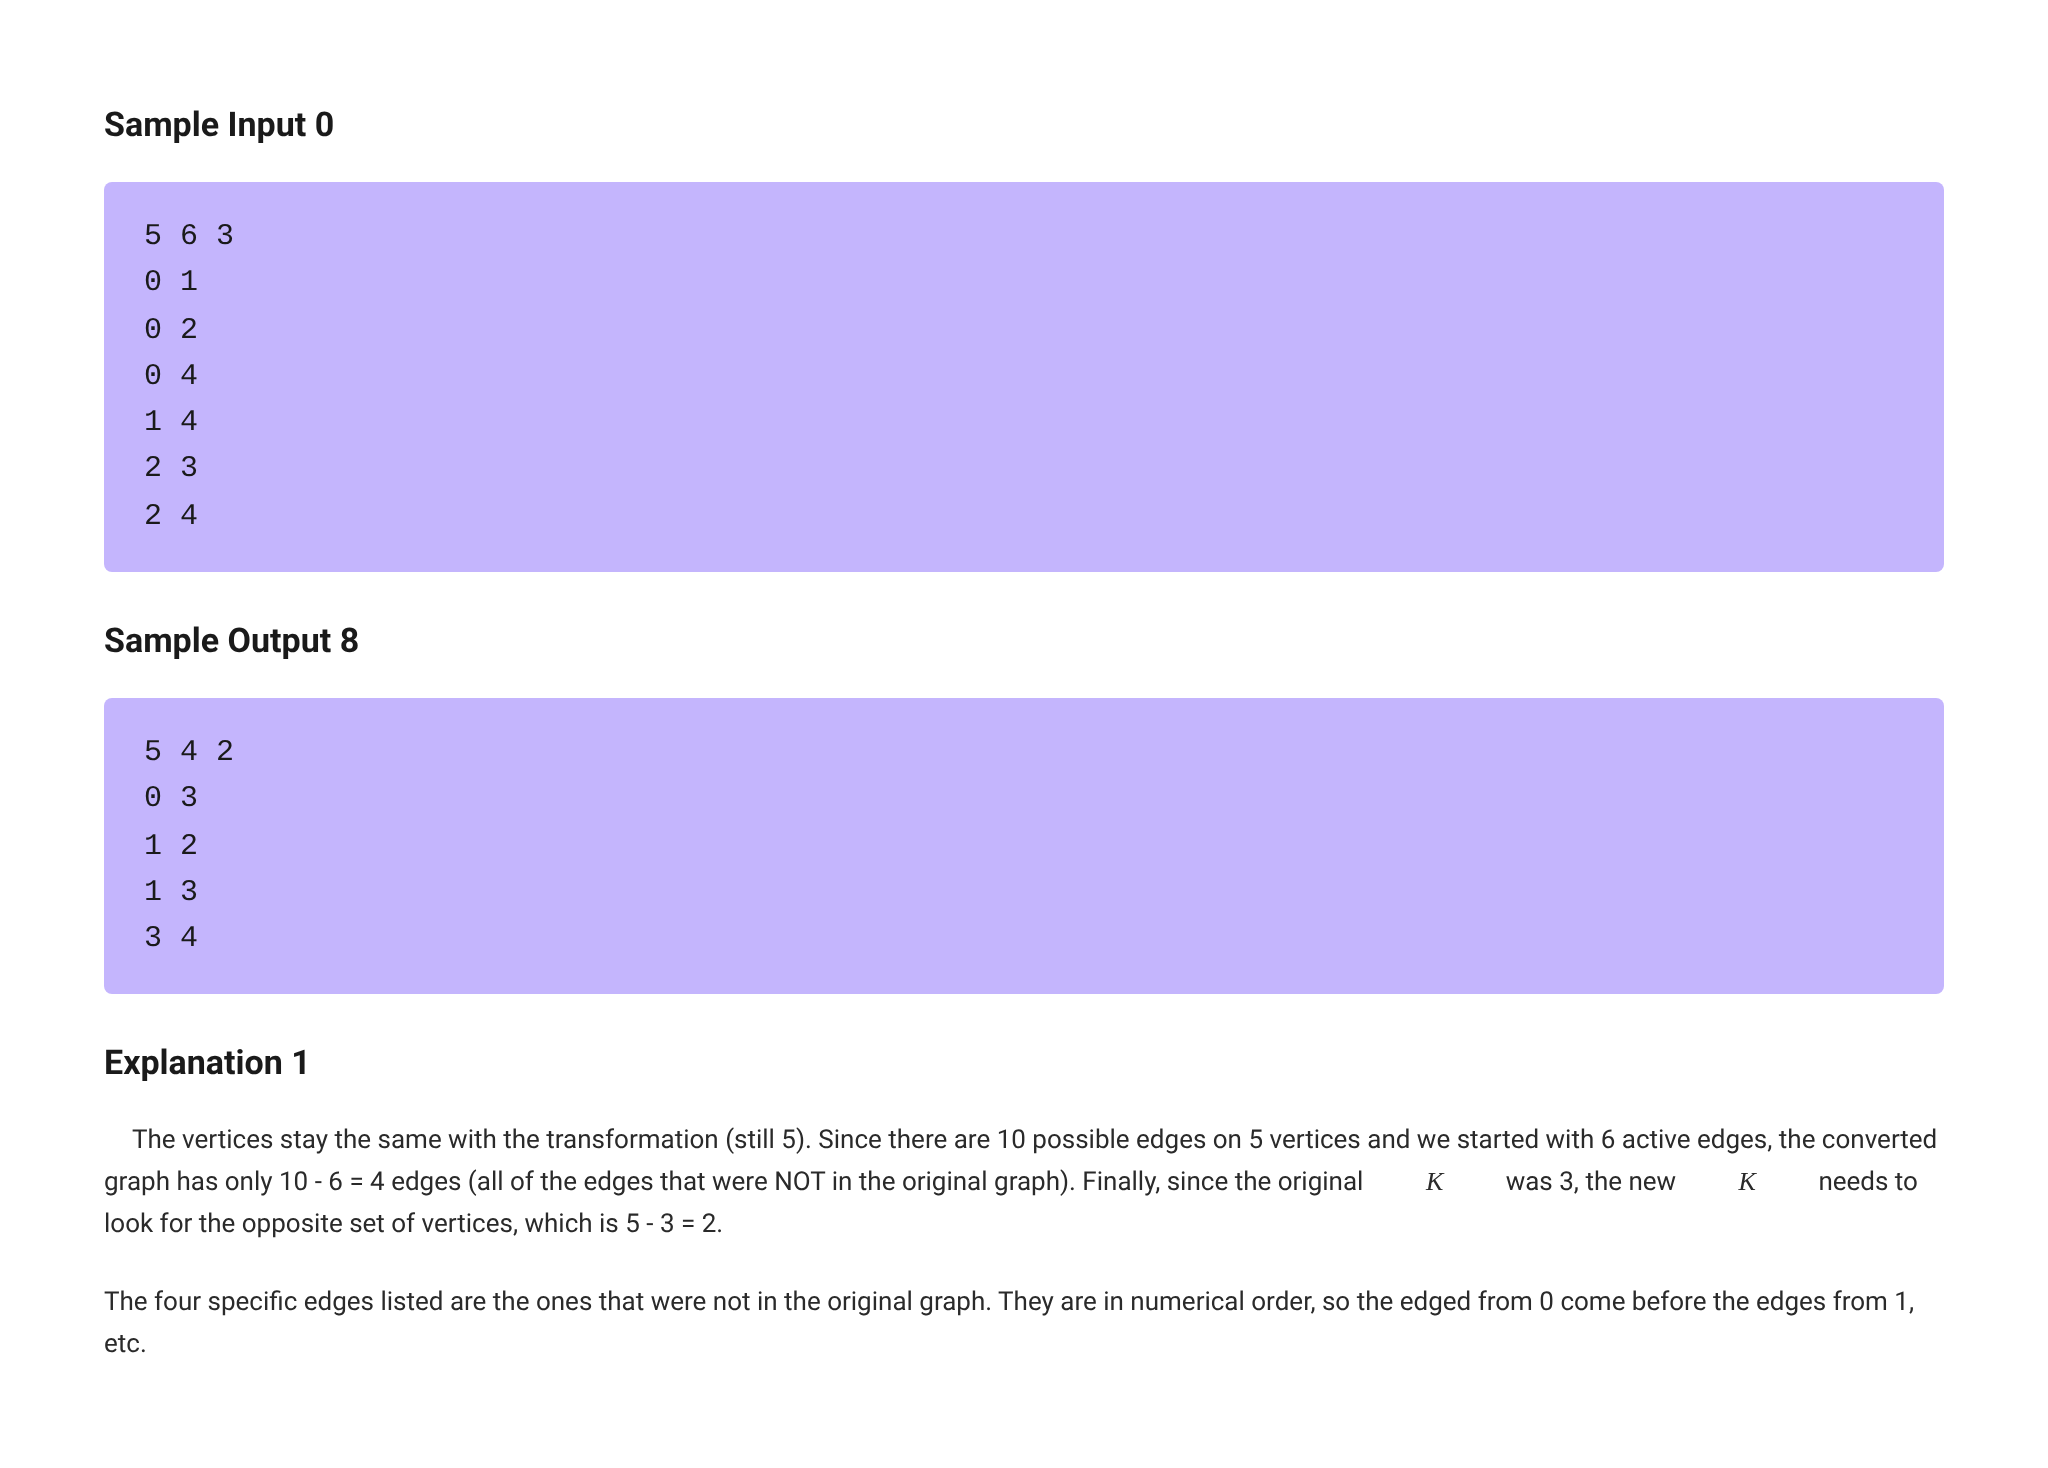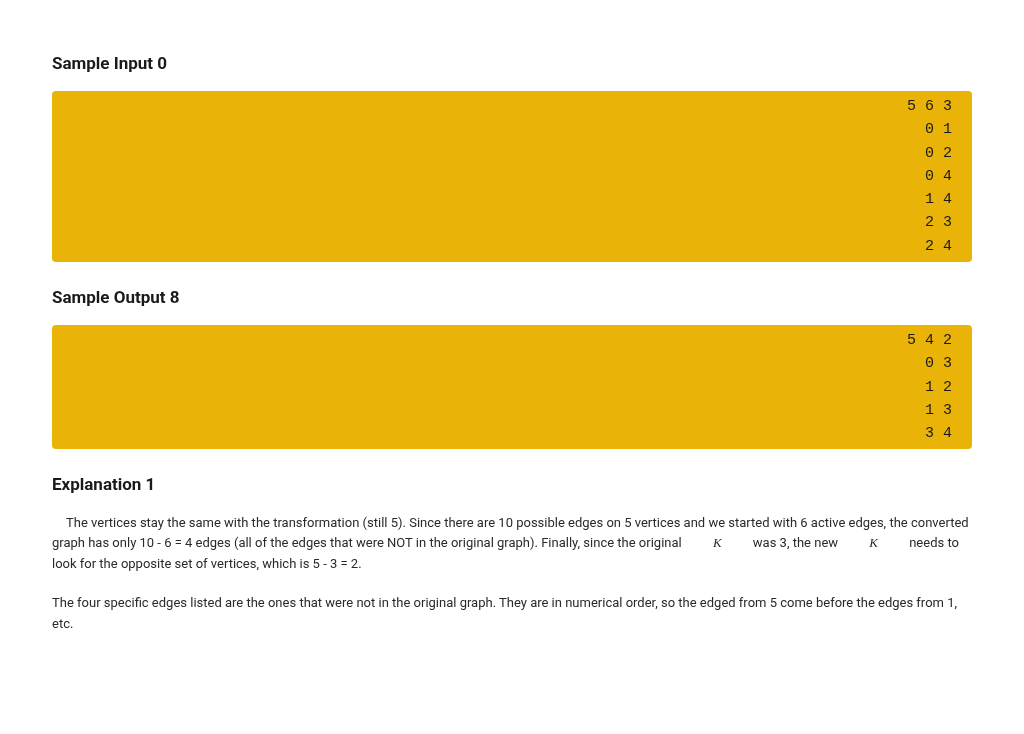--- a/index.html
+++ b/index.html
@@ -15,30 +15,29 @@
     font-size: 17px;
     line-height: 1.6;
   }
   .section-heading {
     font-weight: 700;
     font-size: 17px;
     color: #1a1a1a;
     margin-bottom: 14px;
   }
   .code-block {
-    background: #eab308;
-    padding: 4px 20px;
+    background: #c4b5fd;
+    padding: 16px 20px;
     margin-bottom: 22px;
     border-radius: 4px;
     font-family: "SFMono-Regular", Consolas, "Liberation Mono", Menlo, Courier, monospace;
     font-size: 15px;
     line-height: 1.55;
     white-space: pre;
     color: #1a1a1a;
-    text-align: right;
   }
   .explanation-text {
     color: #2a2a2a;
     margin-bottom: 18px;
     font-size: 13px;
     line-height: 1.6;
   }
   .math-var {
     font-family: "Times New Roman", Times, serif;
     font-style: italic;
@@ -65,13 +64,13 @@
 1 2
 1 3
 3 4</pre>
 
 <div class="section-heading">Explanation 1</div>
 
 <p class="explanation-text">
   <span>The vertices stay the same with the transformation (still 5). Since there are 10 possible edges on 5 vertices and we started with 6 active edges, the converted graph has only 10 - 6 = 4 edges (all of the edges that were NOT in the original graph). Finally, since the original </span><span class="math-var">K</span><span> was 3, the new </span><span class="math-var">K</span><span> needs to look for the opposite set of vertices, which is 5 - 3 = 2.</span>
 </p>
 
-<p class="explanation-text">The four specific edges listed are the ones that were not in the original graph. They are in numerical order, so the edged from 5 come before the edges from 1, etc.</p>
+<p class="explanation-text">The four specific edges listed are the ones that were not in the original graph. They are in numerical order, so the edged from 0 come before the edges from 1, etc.</p>
 
 </body></html>

